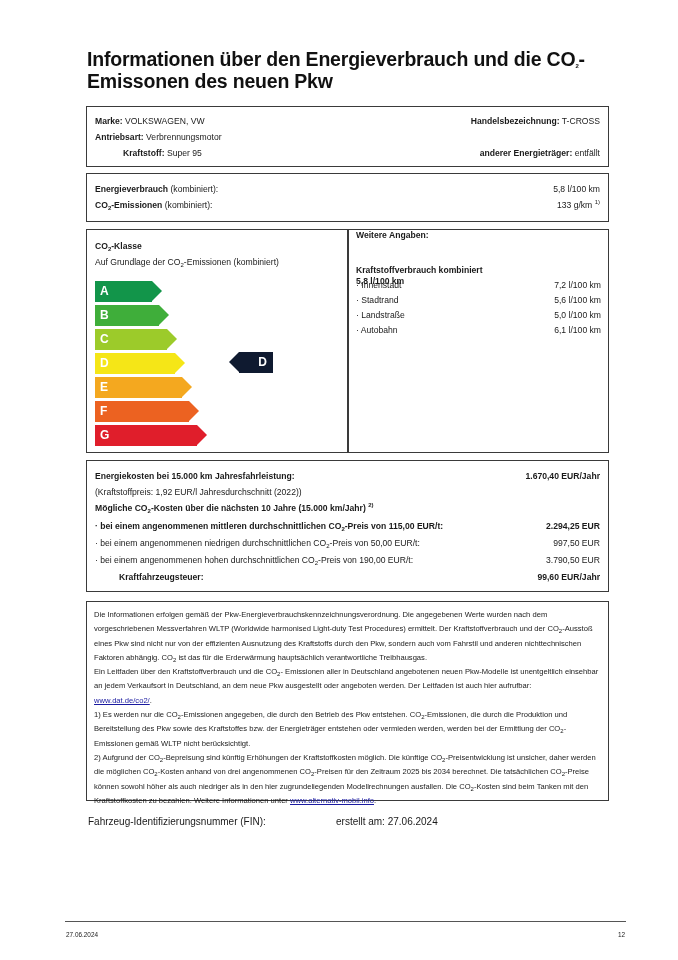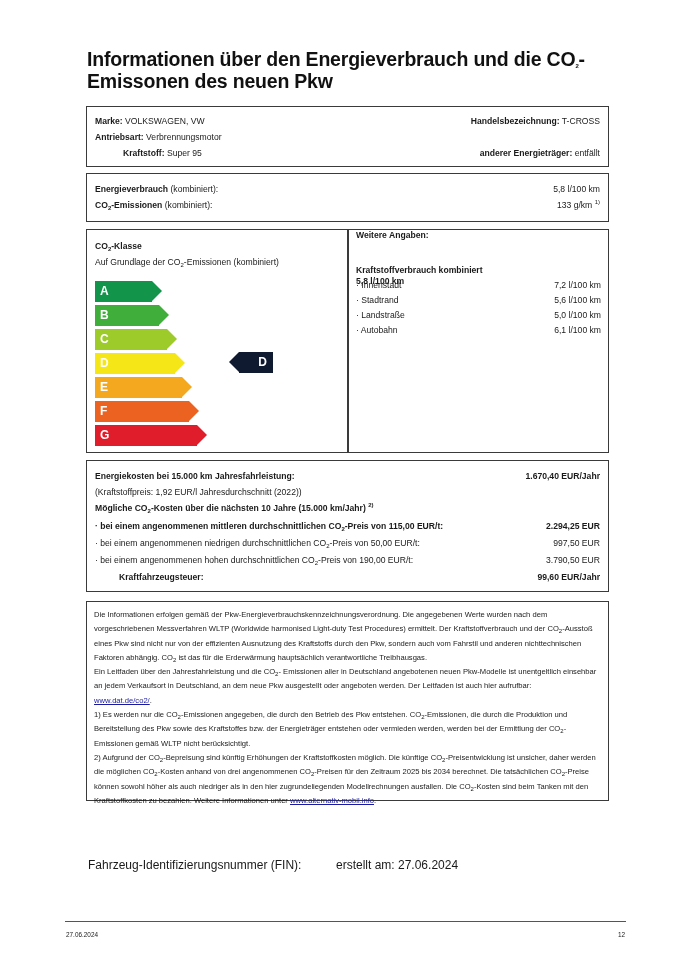--- a/index.html
+++ b/index.html
@@ -17,21 +17,21 @@
     #box3 .divider { position: absolute; left: 260px; top: 0; bottom: 0; width: 1.5px; background: #3a3a3a; }
     #box4 { top: 460px; height: 132px; }
     #box5 { top: 601px; height: 200px; }
     .bar { position: absolute; left: 8px; height: 21px; color: #fff; font-weight: bold; font-size: 12px; line-height: 21px; padding-left: 5px; }
     .bar .tip { position: absolute; top: 0; right: -10px; width: 0; height: 0; border-top: 10.5px solid transparent; border-bottom: 10.5px solid transparent; }
     .marker { position: absolute; left: 152px; top: 122px; width: 34px; height: 21px; background: #0f1a30; color: #fff; font-weight: bold; font-size: 12px; line-height: 21px; text-align: right; padding-right: 6px; }
     .marker .tipl { position: absolute; left: -10px; top: 0; width: 0; height: 0; border-top: 10.5px solid transparent; border-bottom: 10.5px solid transparent; border-right: 10px solid #0f1a30; }
     .rrow { position: absolute; left: 269px; width: 245px; display: flex; justify-content: space-between; font-size: 8.6px; line-height: 11px; white-space: nowrap; }
     .para { position: absolute; left: 7px; right: 7px; top: 6px; font-size: 7.6px; line-height: 14.3px; color: #1a1a1a; }
     .para a { color: #1a1aa0; text-decoration: underline; }
-    .fin { position: absolute; top: 860px; font-size: 12px; line-height: 11px; white-space: nowrap; }
+    .fin { position: absolute; top: 816px; font-size: 10px; line-height: 11px; white-space: nowrap; }
     .footer-line { position: absolute; left: 65px; width: 561px; top: 921px; height: 1px; background: #555; }
     .footer { position: absolute; top: 931px; font-size: 6.4px; line-height: 8px; }
   </style>
 </head>
 <body>
 
 <div class="title">
   <span>Informationen über den Energieverbrauch und die CO</span><sub>2</sub><span>-</span><br>
   <span>Emissonen des neuen Pkw</span>
 </div>
@@ -133,21 +133,21 @@
   </div>
   <div class="row b" style="top:111px;padding-left:24px;">
     <span>Kraftfahrzeugsteuer:</span>
     <span>99,60 EUR/Jahr</span>
   </div>
 </div>
 
 <div class="box" id="box5">
   <div class="para">
     <div><span>Die Informationen erfolgen gemäß der Pkw-Energieverbrauchskennzeichnungsverordnung. Die angegebenen Werte wurden nach dem vorgeschriebenen Messverfahren WLTP (Worldwide harmonised Light-duty Test Procedures) ermittelt. Der Kraftstoffverbrauch und der CO</span><sub>2</sub><span>-Ausstoß eines Pkw sind nicht nur von der effizienten Ausnutzung des Kraftstoffs durch den Pkw, sondern auch vom Fahrstil und anderen nichttechnischen Faktoren abhängig. CO</span><sub>2</sub><span> ist das für die Erderwärmung hauptsächlich verantwortliche Treibhausgas.</span></div>
-    <div><span>Ein Leitfaden über den Jahresfahrleistung und die CO</span><sub>2</sub><span>- Emissionen aller in Deutschland angebotenen neuen Pkw-Modelle ist unentgeltlich einsehbar an jedem Verkaufsort in Deutschland, an dem neue Pkw ausgestellt oder angeboten werden. Der Leitfaden ist auch hier aufrufbar: </span><br><a>www.dat.de/co2/</a><span>.</span></div>
+    <div><span>Ein Leitfaden über den Kraftstoffverbrauch und die CO</span><sub>2</sub><span>- Emissionen aller in Deutschland angebotenen neuen Pkw-Modelle ist unentgeltlich einsehbar an jedem Verkaufsort in Deutschland, an dem neue Pkw ausgestellt oder angeboten werden. Der Leitfaden ist auch hier aufrufbar: </span><br><a>www.dat.de/co2/</a><span>.</span></div>
     <div><span>1) Es werden nur die CO</span><sub>2</sub><span>-Emissionen angegeben, die durch den Betrieb des Pkw entstehen. CO</span><sub>2</sub><span>-Emissionen, die durch die Produktion und Bereitstellung des Pkw sowie des Kraftstoffes bzw. der Energieträger entstehen oder vermieden werden, werden bei der Ermittlung der CO</span><sub>2</sub><span>-Emissionen gemäß WLTP nicht berücksichtigt.</span></div>
     <div><span>2) Aufgrund der CO</span><sub>2</sub><span>-Bepreisung sind künftig Erhöhungen der Kraftstoffkosten möglich. Die künftige CO</span><sub>2</sub><span>-Preisentwicklung ist unsicher, daher werden die möglichen CO</span><sub>2</sub><span>-Kosten anhand von drei angenommenen CO</span><sub>2</sub><span>-Preisen für den Zeitraum 2025 bis 2034 berechnet. Die tatsächlichen CO</span><sub>2</sub><span>-Preise können sowohl höher als auch niedriger als in den hier zugrundeliegenden Modellrechnungen ausfallen. Die CO</span><sub>2</sub><span>-Kosten sind beim Tanken mit den Kraftstoffkosten zu bezahlen. Weitere Informationen unter </span><a>www.alternativ-mobil.info</a><span>.</span></div>
   </div>
 </div>
 
 <div class="fin" style="left:88px;">Fahrzeug-Identifizierungsnummer (FIN):</div>
 <div class="fin" style="left:336px;">erstellt am: 27.06.2024</div>
 
 <div class="footer-line"></div>
 <div class="footer" style="left:66px;">27.06.2024</div>

